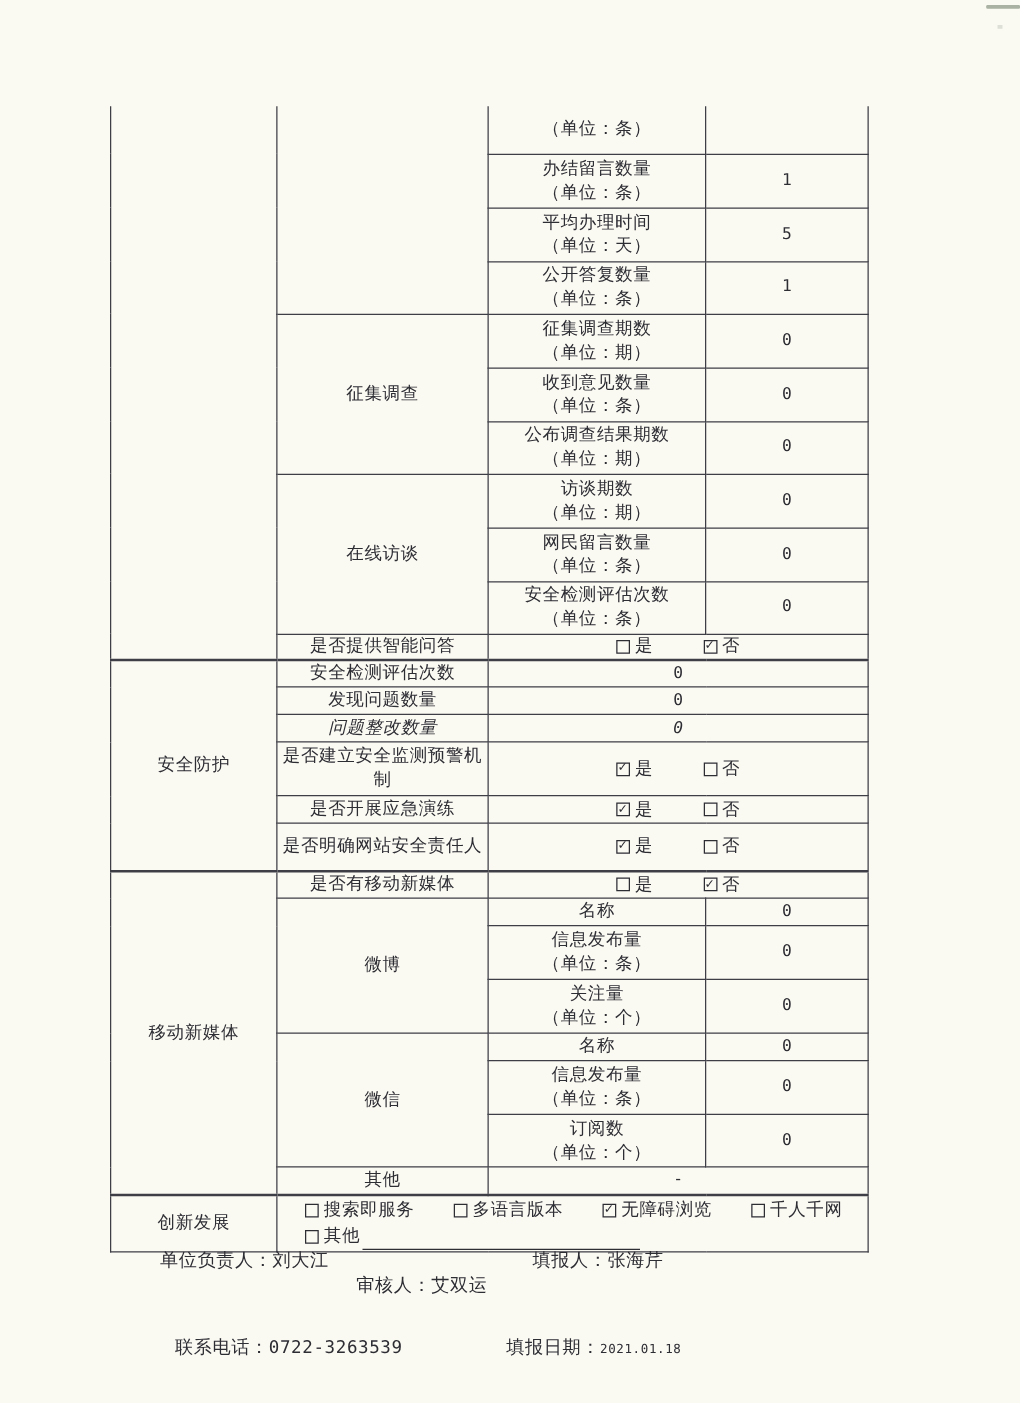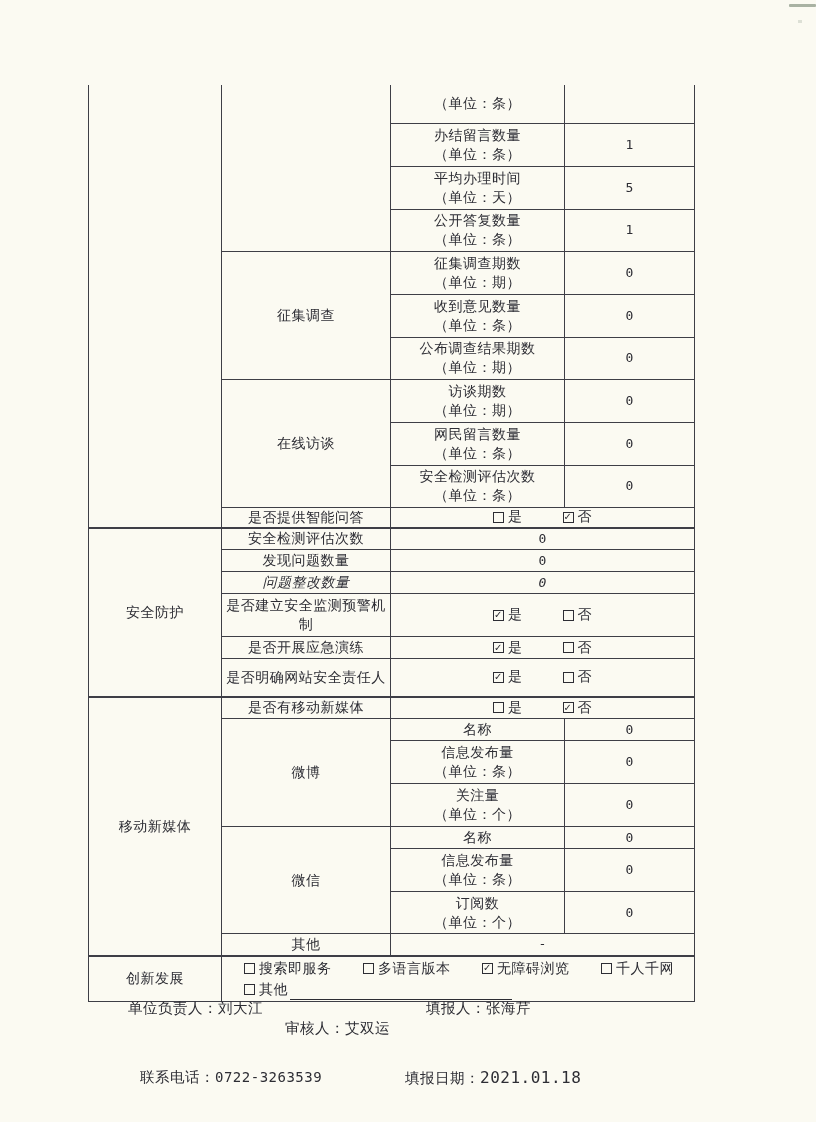--- a/index.html
+++ b/index.html
@@ -336,14 +336,14 @@
             </div>
           </td>
         </tr>
       </tbody>
   </table>
 
   <div class="footer-seg f-line1 f-owner"><span>单位负责人：</span><span>刘大江</span></div>
   <div class="footer-seg f-line1 f-reviewer"><span>审核人：</span><span>艾双运</span></div>
   <div class="footer-seg f-line1 f-filler"><span>填报人：</span><span>张海芹</span></div>
   <div class="footer-seg f-line2 f-phone"><span>联系电话：</span><span class="num" style="font-size:14px">0722-3263539</span></div>
-  <div class="footer-seg f-line2 f-date"><span>填报日期：</span><span class="num" style="font-size:16px">2021.01.18</span></div>
+  <div class="footer-seg f-line2 f-date"><span>填报日期：</span><span class="num" style="font-size:10px">2021.01.18</span></div>
 </div>
 
 </body></html>

